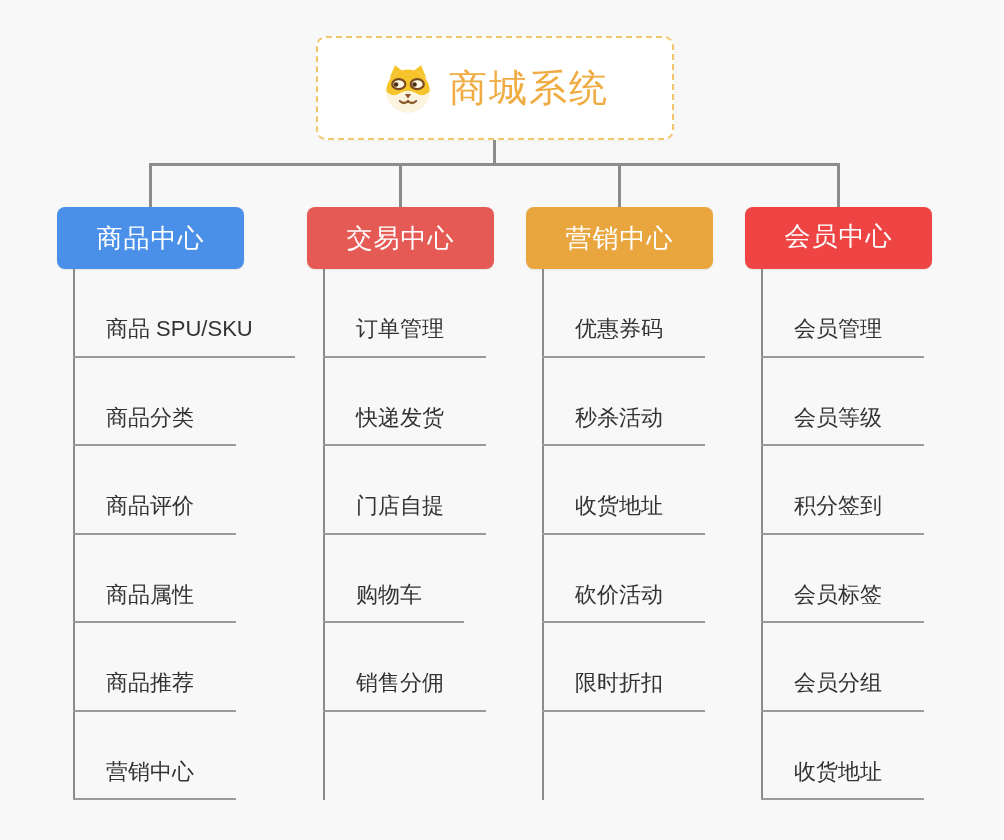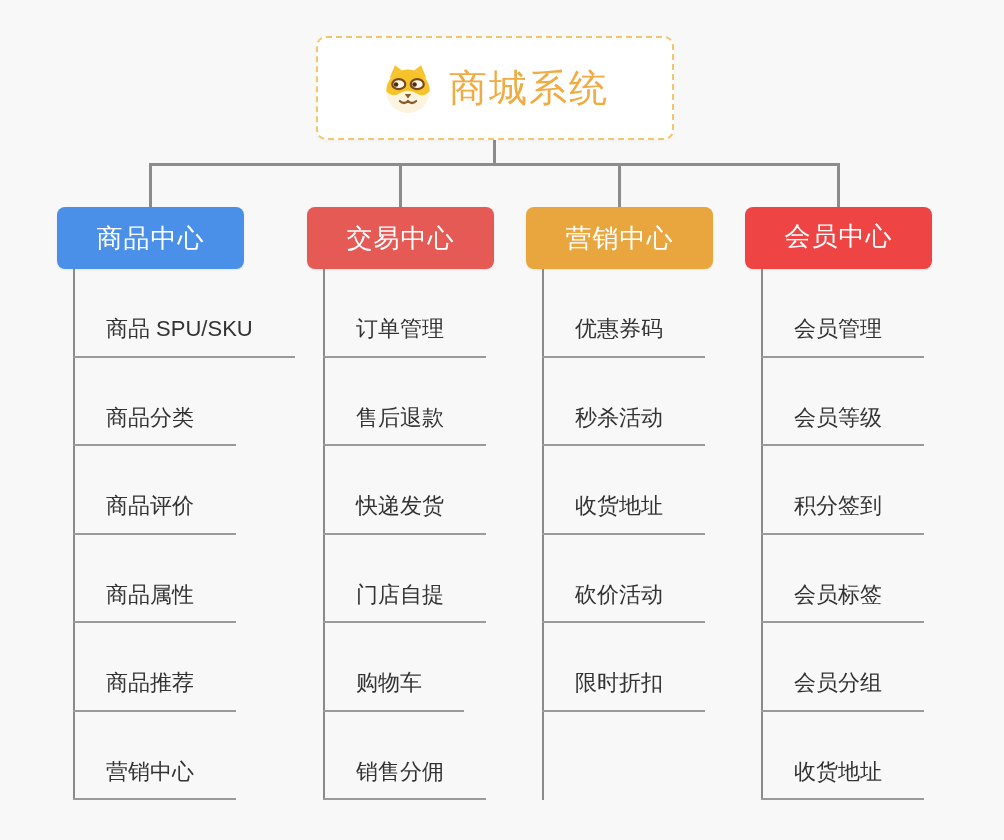--- a/index.html
+++ b/index.html
@@ -125,23 +125,20 @@
 
   <div class="branch branch-2">
     <div class="branch-box" style="background: rgb(229, 90, 85);">
       <span class="branch-label">交易中心</span>
     </div>
     <div class="leaves">
       <div class="slot">
           <div class="leaf">订单管理</div>
         </div>
       <div class="slot">
-          <div class="leaf">售后退款</div>
-        </div>
-      <div class="slot">
           <div class="leaf">快递发货</div>
         </div>
       <div class="slot">
           <div class="leaf">门店自提</div>
         </div>
       <div class="slot">
           <div class="leaf">购物车</div>
         </div>
       <div class="slot">
           <div class="leaf">销售分佣</div>

